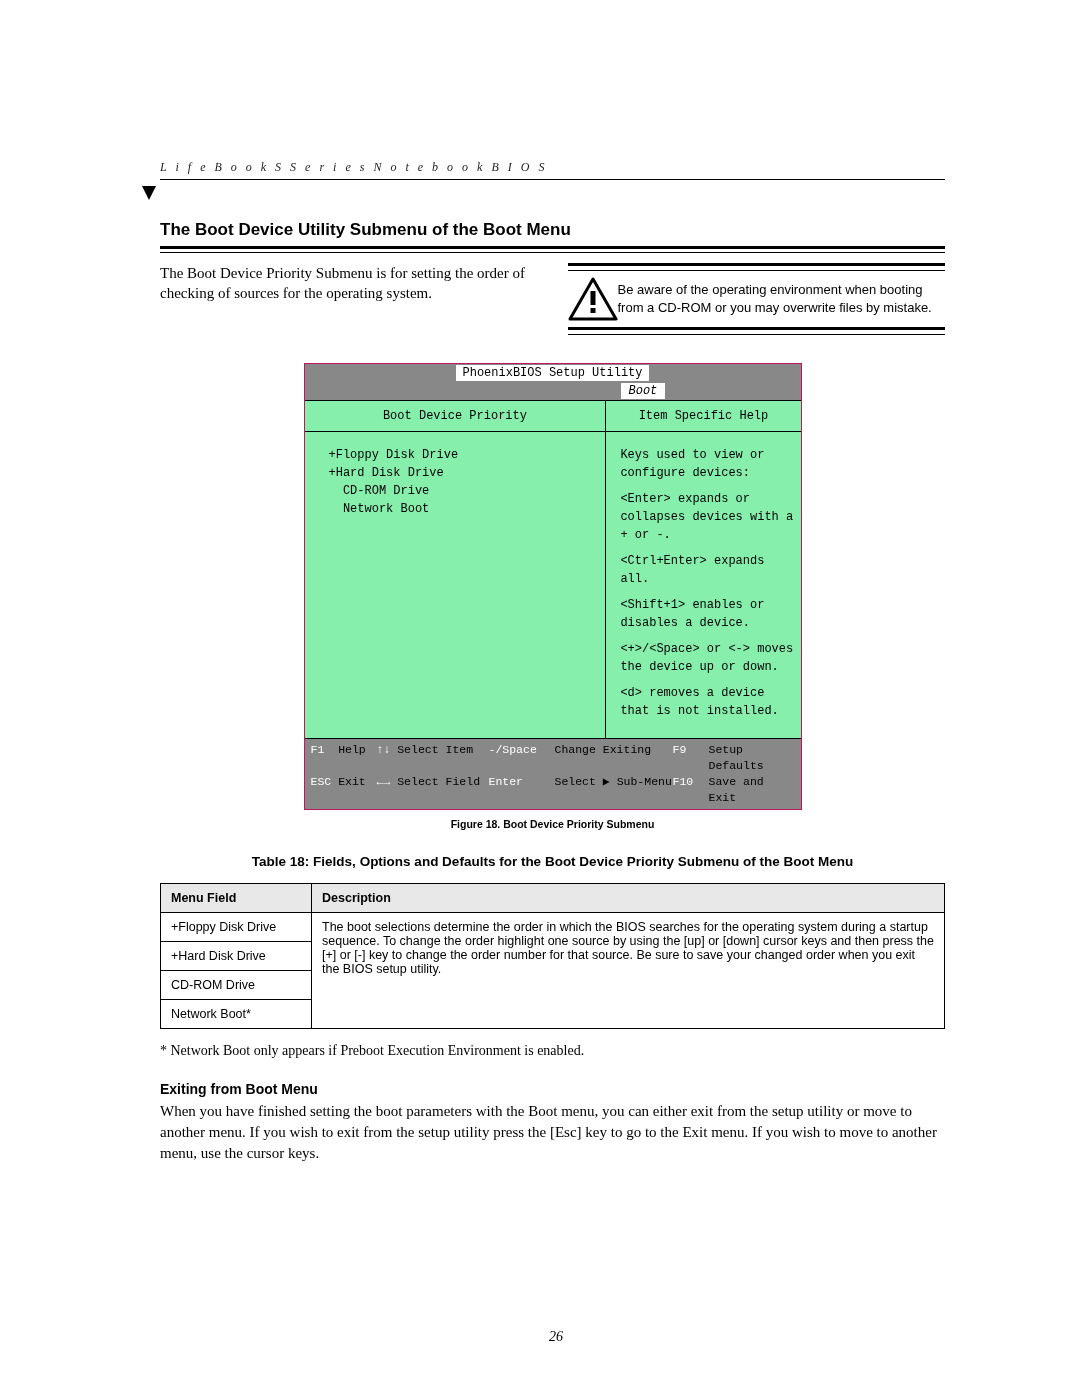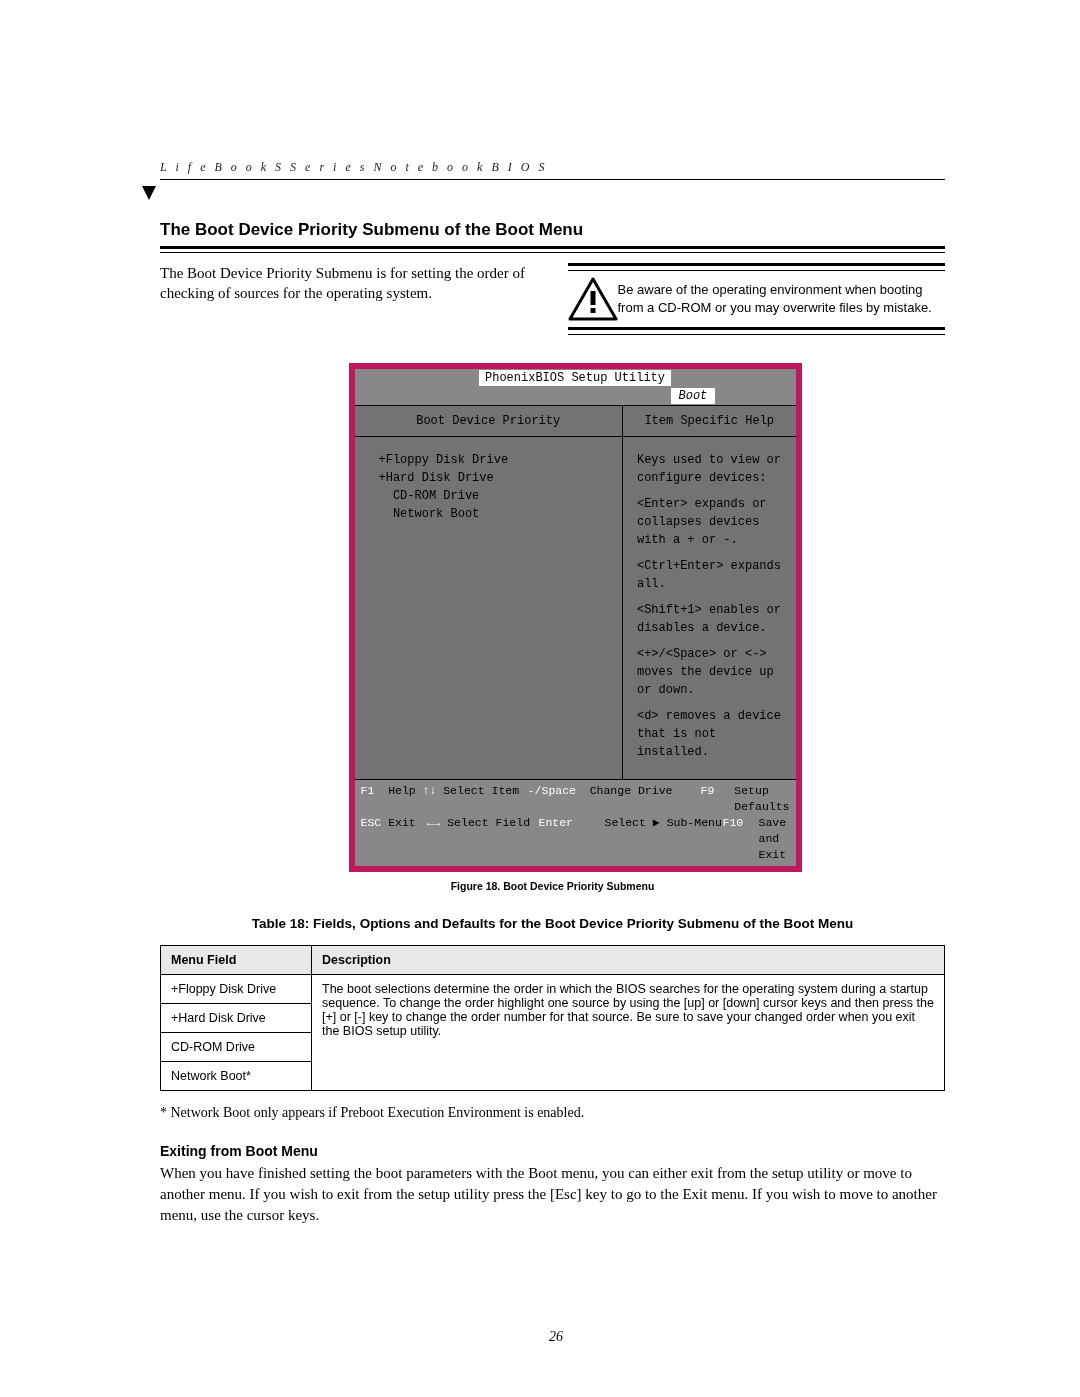--- a/index.html
+++ b/index.html
@@ -81,25 +81,24 @@
 .warning-text {
   font-family: Verdana, Arial, sans-serif;
   font-size: 13px;
   line-height: 1.35;
 }
 .bios-wrap {
   width: 498px;
   margin: 28px auto 6px auto;
 }
 .bios {
-  border: 6px solid #be185d;
+  border: 1px solid #be185d;
   font-family: 'Courier New', monospace;
   font-size: 12px;
-  background: #737373;
-  margin-left: 45px;
+  background: #86efac;
 }
 .bios-title-row {
   background: #888;
   text-align: center;
   padding: 2px 0;
 }
 .bios-title-row span { background:#fff; padding:1px 6px; }
 .bios-menu-row {
   background: #888;
   padding: 1px 0 1px 316px;
@@ -206,21 +205,21 @@
 }
 </style>
 </head>
 <body>
 
 <div class="page">
 
   <div class="running-head">L i f e B o o k   S   S e r i e s   N o t e b o o k   B I O S</div>
   <div class="tab-mark"></div>
 
-  <h2 class="section-title">The Boot Device Priority Submenu of the Boot Menu</h2>
+  <h2 class="section-title">The Boot Device Utility Submenu of the Boot Menu</h2>
   <div class="section-rule"></div>
 
   <div class="two-col">
     <div class="col-left">The Boot Device Priority Submenu is for setting the order of checking of sources for the operating system.</div>
     <div class="col-right">
       <div class="warning-box">
         <div class="warning-box-inner">
           <svg class="warning-icon" viewBox="0 0 50 44">
             <polygon points="25,2 48,42 2,42" fill="none" stroke="#000" stroke-width="3" stroke-linejoin="round"></polygon>
             <rect x="22.5" y="14" width="5" height="14" fill="#000"></rect>
@@ -254,21 +253,21 @@
             <div class="bios-help-sec">&lt;+&gt;/&lt;Space&gt; or &lt;-&gt; moves the device up or down.</div>
             <div class="bios-help-sec">&lt;d&gt; removes a device that is not installed.</div>
           </div>
         </div>
       </div>
       <div class="bios-footer">
         <div class="bios-footer-row">
           <span class="bf-col1"><span class="k">F1</span>&nbsp;&nbsp;<span class="lbl">Help</span></span>
           <span class="bf-col2"><span class="k">↑↓</span>&nbsp;<span class="lbl">Select Item</span></span>
           <span class="bf-col3"><span class="k">-/Space</span></span>
-          <span class="bf-col4"><span class="lbl">Change Drive</span></span>
+          <span class="bf-col4"><span class="lbl">Change Exiting</span></span>
           <span class="bf-col5"><span class="k">F9</span></span>
           <span class="bf-col6"><span class="lbl">Setup Defaults</span></span>
         </div>
         <div class="bios-footer-row">
           <span class="bf-col1"><span class="k">ESC</span>&nbsp;<span class="lbl">Exit</span></span>
           <span class="bf-col2"><span class="k">←→</span>&nbsp;<span class="lbl">Select Field</span></span>
           <span class="bf-col3"><span class="k">Enter</span></span>
           <span class="bf-col4"><span class="lbl">Select ▶ Sub-Menu</span></span>
           <span class="bf-col5"><span class="k">F10</span></span>
           <span class="bf-col6"><span class="lbl">Save and Exit</span></span>

